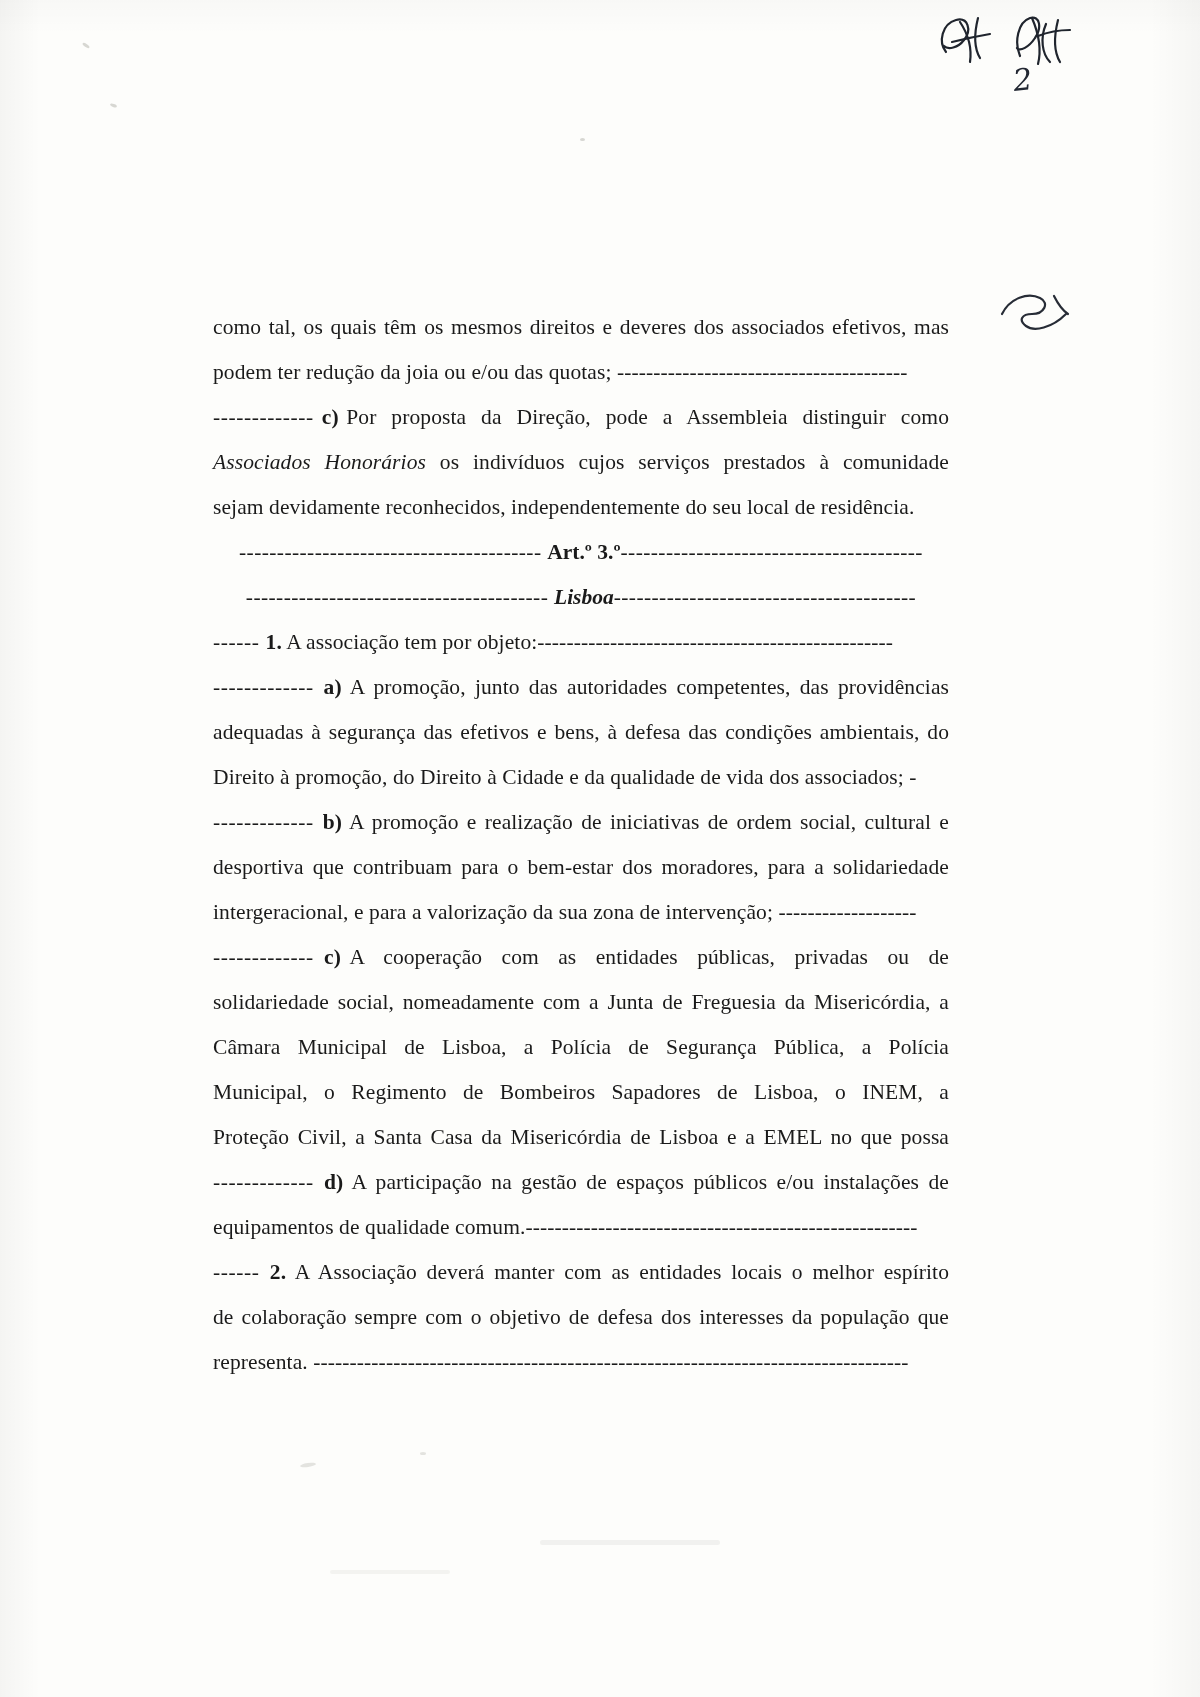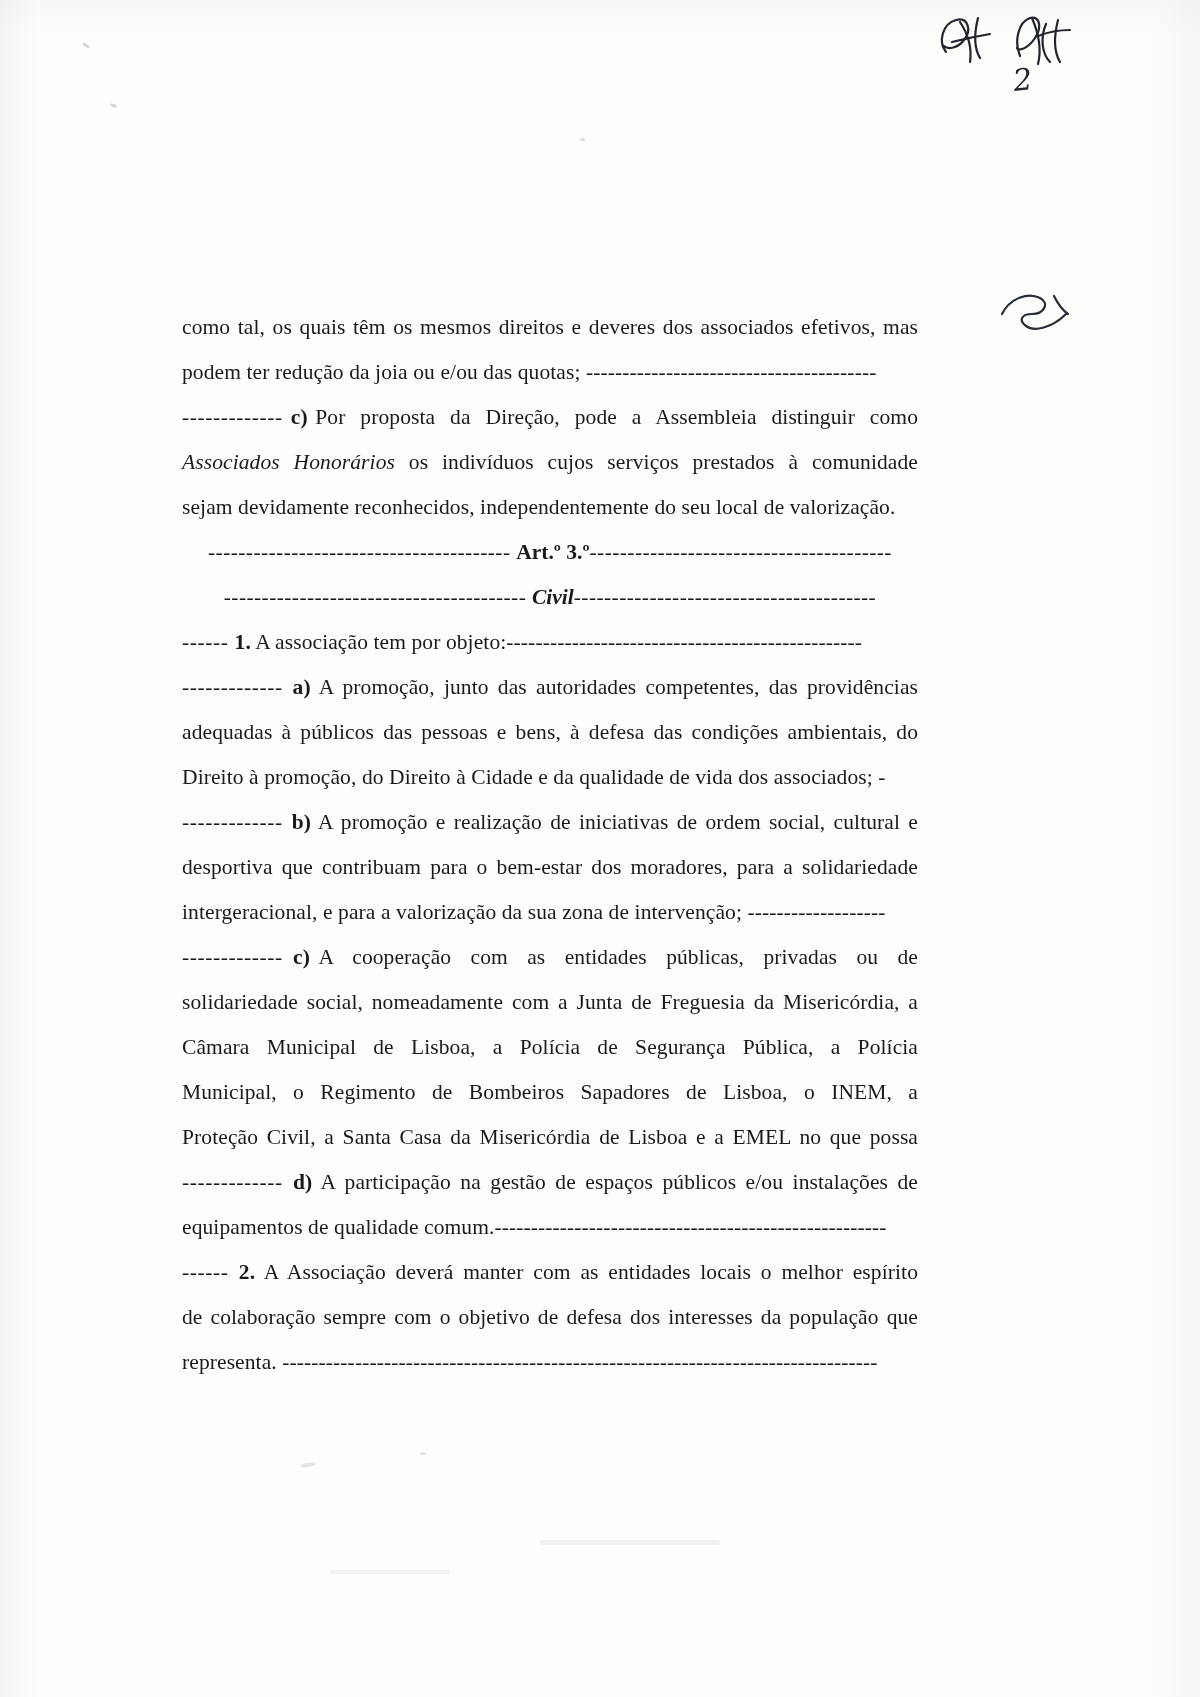--- a/index.html
+++ b/index.html
@@ -61,21 +61,21 @@
   .speck {
     position: absolute;
     background: #c9c9c4;
     border-radius: 50%;
     opacity: .75;
   }
 
   
   .doc-body {
     position: absolute;
-    left: 182px;
+    left: 213px;
     top: 305px;
     width: 736px;
   }
   .ln {
     font-size: 21.5px;
     line-height: 45px;
     white-space: pre-wrap;
     letter-spacing: .1px;
   }
   .ln.just {
@@ -138,31 +138,31 @@
   <div class="doc-body">
 
     <div class="ln just">como tal, os quais têm os mesmos direitos e deveres dos associados efetivos, mas</div>
 
     <div class="ln">podem ter redução da joia ou e/ou das quotas; ----------------------------------------</div>
 
     <div class="ln just"><span class="dash">------------- </span><span class="b">c)</span><span> Por  proposta  da  Direção,  pode  a  Assembleia  distinguir  como</span></div>
 
     <div class="ln just"><span class="i">Associados  Honorários</span><span>  os  indivíduos  cujos  serviços  prestados  à  comunidade</span></div>
 
-    <div class="ln">sejam devidamente reconhecidos, independentemente do seu local de valorização.</div>
+    <div class="ln">sejam devidamente reconhecidos, independentemente do seu local de residência.</div>
 
     <div class="heading-line"><span class="lead">---------------------------------------- </span><span class="b">Art.º 3.º</span><span class="trail">----------------------------------------</span></div>
 
-    <div class="heading-line"><span class="lead">---------------------------------------- </span><span class="bi">Civil</span><span class="trail">----------------------------------------</span></div>
+    <div class="heading-line"><span class="lead">---------------------------------------- </span><span class="bi">Lisboa</span><span class="trail">----------------------------------------</span></div>
 
     <div class="ln"><span class="dash">------ </span><span class="b">1.</span><span> A associação tem por objeto:-------------------------------------------------</span></div>
 
     <div class="ln just"><span class="dash">------------- </span><span class="b">a)</span><span> A promoção, junto das autoridades competentes, das providências</span></div>
 
-    <div class="ln just">adequadas à públicos das pessoas e bens, à defesa das condições ambientais, do</div>
+    <div class="ln just">adequadas à segurança das efetivos e bens, à defesa das condições ambientais, do</div>
 
     <div class="ln">Direito à promoção, do Direito à Cidade e da qualidade de vida dos associados; -</div>
 
     <div class="ln just"><span class="dash">------------- </span><span class="b">b)</span><span> A promoção e realização de iniciativas de ordem social, cultural e</span></div>
 
     <div class="ln just">desportiva que contribuam para o bem-estar dos moradores, para a solidariedade</div>
 
     <div class="ln">intergeracional, e para a valorização da sua zona de intervenção; -------------------</div>
 
     <div class="ln just"><span class="dash">------------- </span><span class="b">c)</span><span> A  cooperação  com  as  entidades  públicas,  privadas  ou  de</span></div>

